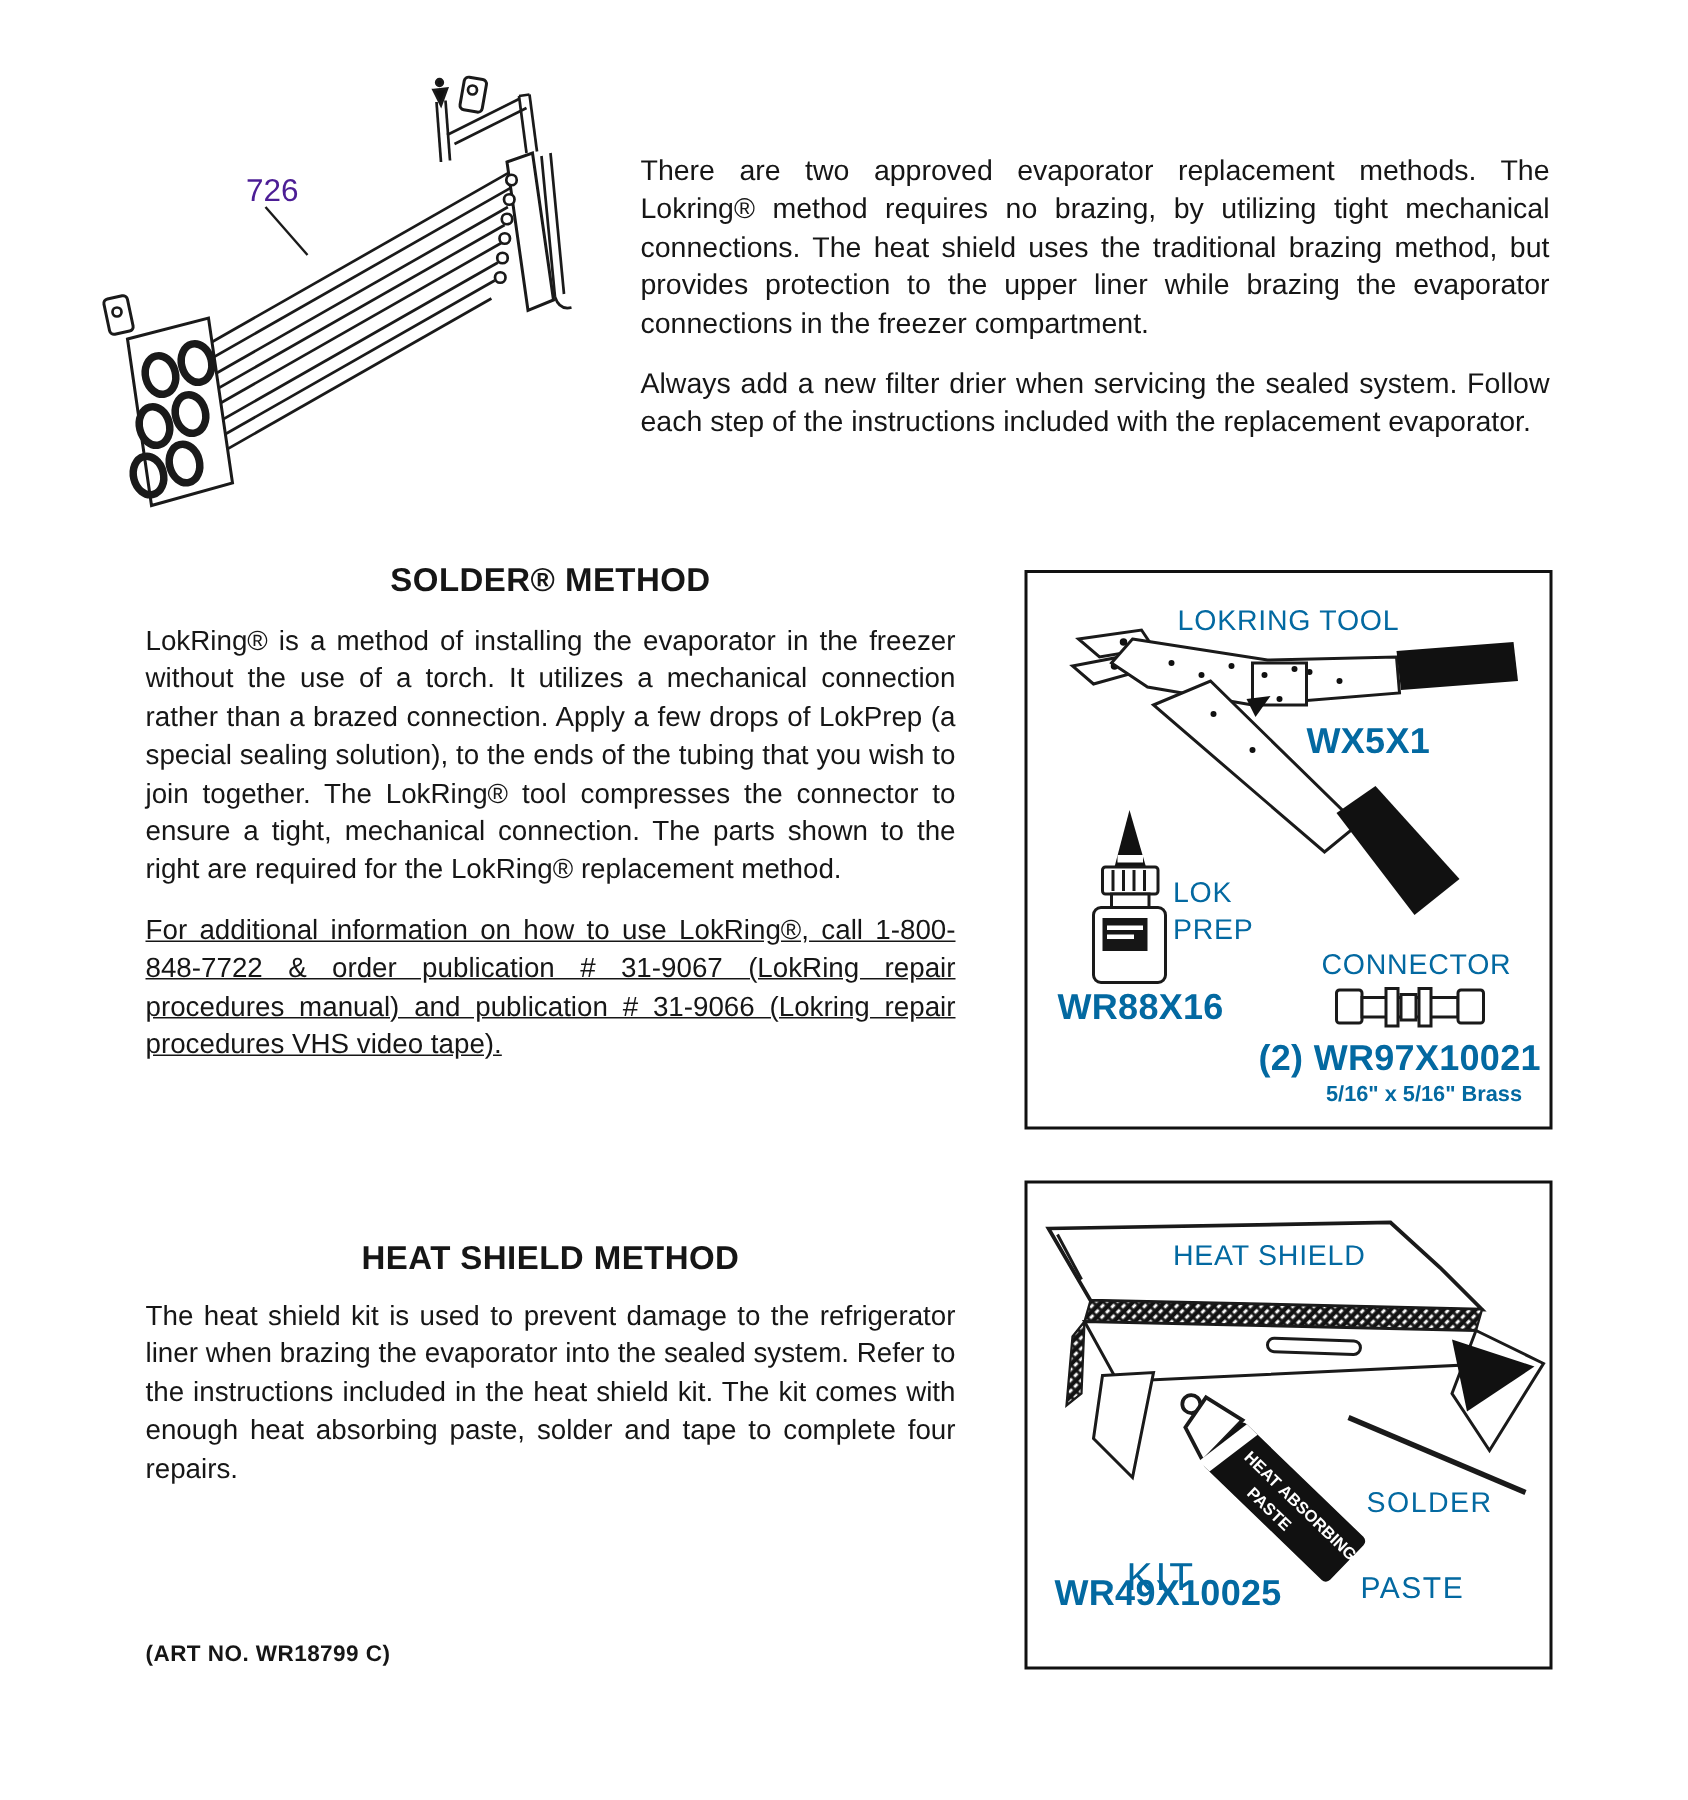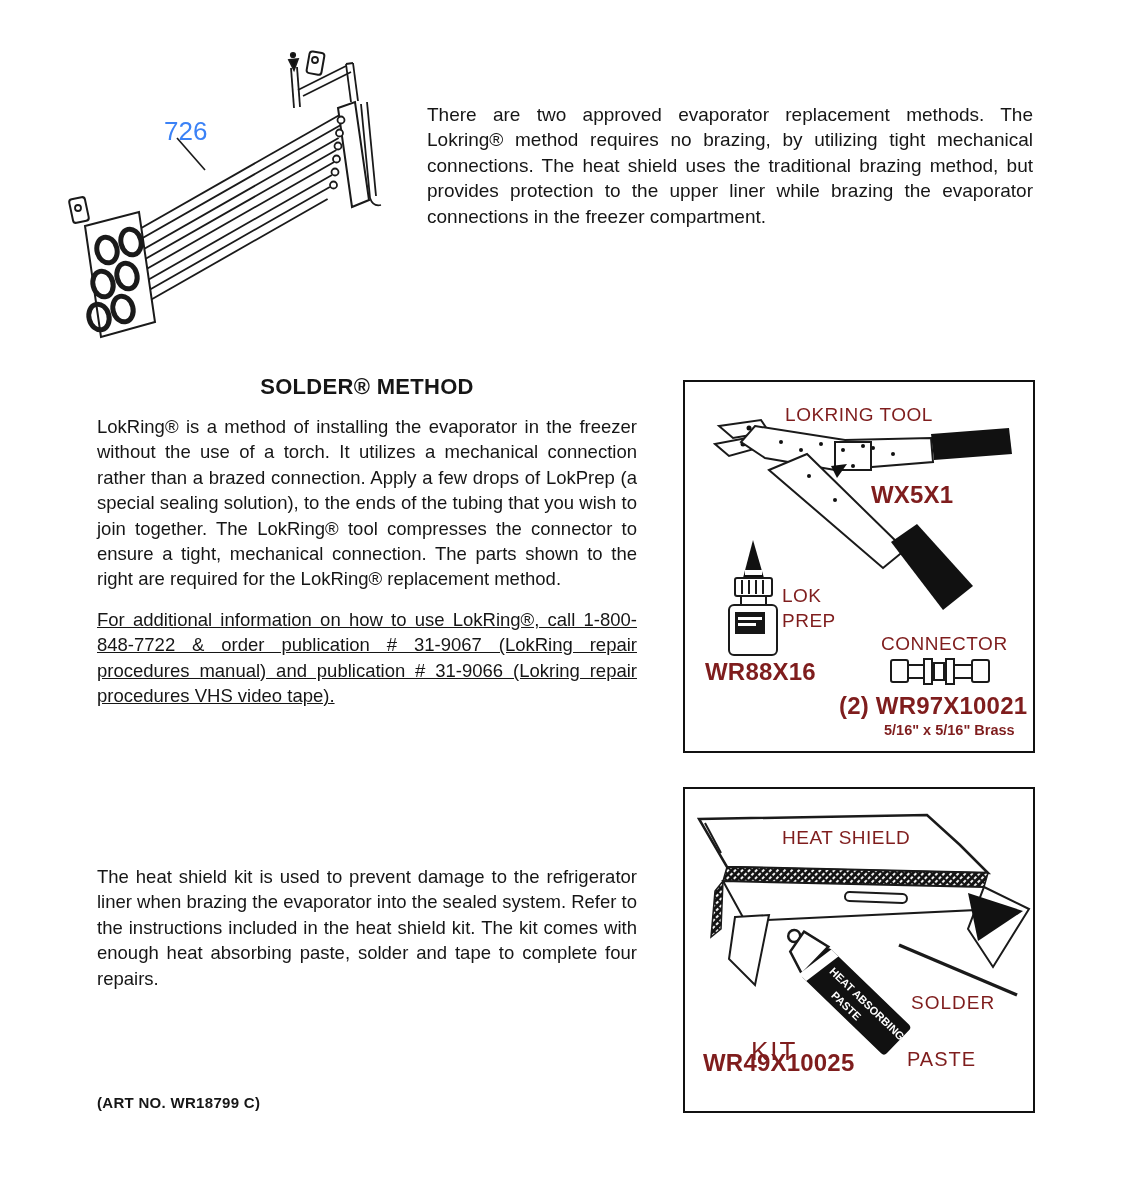--- a/index.html
+++ b/index.html
@@ -11,25 +11,25 @@
   .bodycol{position:absolute;left:97px;width:540px;font-size:18.5px;line-height:25.4px;}
   .lokring-text{top:414px;}
   .lokring-text p + p{margin-top:15px;text-decoration:underline;}
   .heatshield-text{top:864px;}
   .sect-head{position:absolute;left:97px;width:540px;text-align:center;
              font-size:22px;font-weight:bold;letter-spacing:.3px;}
   .figbox{position:absolute;left:683px;width:348px;border:2px solid #111;background:#fff;}
   .box1{top:380px;height:369px;}
   .box2{top:787px;height:322px;}
   .figbox svg{position:absolute;left:0;top:0;}
-  .lbl{position:absolute;white-space:nowrap;color:#7f1d1d;}
+  .lbl{position:absolute;white-space:nowrap;color:#0369a1;}
   .lbl-n{font-size:19px;letter-spacing:.5px;}
   .lbl-b{font-size:24px;font-weight:bold;letter-spacing:.2px;}
   .preline{white-space:pre-line;line-height:25px;}
-  .callout{position:absolute;left:164px;top:116px;font-size:26px;color:#3b82f6;}
+  .callout{position:absolute;left:164px;top:116px;font-size:21px;color:#4c1d95;}
   .artno{position:absolute;left:97px;top:1094px;font-size:15px;font-weight:bold;letter-spacing:.3px;}
   .center-lbl{left:0;right:0;text-align:center;}
   svg{display:block;}
 </style>
 </head>
 <body>
 
 <div class="page">
 
   <div style="position:absolute;left:0;top:0;">
@@ -83,20 +83,21 @@
         <line x1="312" y1="52" x2="321" y2="146"></line>
       <path d="M315,148 q3,9 11,7"></path>
 
       <line x1="122" y1="88" x2="150" y2="120" stroke-width="1.6"></line>
     </svg>
     <div class="callout">726</div>
   </div>
 
   <div class="intro">
     <p class="para">There are two approved evaporator replacement methods. The Lokring® method requires no brazing, by utilizing tight mechanical connections. The heat shield uses the traditional brazing method, but provides protection to the upper liner while brazing the evaporator connections in the freezer compartment.</p>
+    <p class="para">Always add a new filter drier when servicing the sealed system. Follow each step of the instructions included with the replacement evaporator.</p>
   </div>
 
   <div class="sect-head" style="top:374px;">SOLDER® METHOD</div>
   <div class="bodycol lokring-text">
     <p class="para">LokRing® is a method of installing the evaporator in the freezer without the use of a torch. It utilizes a mechanical connection rather than a brazed connection. Apply a few drops of LokPrep (a special sealing solution), to the ends of the tubing that you wish to join together. The LokRing® tool compresses the connector to ensure a tight, mechanical connection. The parts shown to the right are required for the LokRing® replacement method.</p>
     <p class="para">For additional information on how to use LokRing®, call 1-800-848-7722 &amp; order publication # 31-9067 (LokRing repair procedures manual) and publication # 31-9066 (Lokring repair procedures VHS video tape).</p>
   </div>
 
   <div class="figbox box1">
     <svg width="348" height="369" viewBox="0 0 348 369" fill="none" stroke="#1a1a1a" stroke-width="2">
@@ -151,20 +152,21 @@
     <div class="lbl lbl-n center-lbl" style="top:22px;">LOKRING TOOL</div>
     <div class="lbl lbl-b" style="left:186px;top:99px;">WX5X1</div>
     <div class="lbl lbl-n preline" style="left:97px;top:201px;">LOK
 PREP</div>
     <div class="lbl lbl-b" style="left:20px;top:276px;">WR88X16</div>
     <div class="lbl lbl-n" style="left:196px;top:251px;">CONNECTOR</div>
     <div class="lbl lbl-b" style="left:154px;top:310px;">(2) WR97X10021</div>
     <div class="lbl" style="left:199px;top:340px;font-size:14.5px;font-weight:bold;">5/16" x 5/16" Brass</div>
   </div>
 
+  <div class="sect-head" style="top:826px;">HEAT SHIELD METHOD</div>
   <div class="bodycol heatshield-text">
     <p class="para">The heat shield kit is used to prevent damage to the refrigerator liner when brazing the evaporator into the sealed system. Refer to the instructions included in the heat shield kit. The kit comes with enough heat absorbing paste, solder and tape to complete four repairs.</p>
   </div>
 
   <div class="figbox box2">
     <svg width="348" height="322" viewBox="0 0 348 322" fill="none" stroke="#1a1a1a" stroke-width="2">
       <defs>
         <pattern id="hatch" width="5" height="5" patternUnits="userSpaceOnUse" patternTransform="rotate(45)">
           <rect width="5" height="5" fill="#fff"></rect>
           <line x1="1" y1="0" x2="1" y2="5" stroke="#111" stroke-width="2.2"></line>

